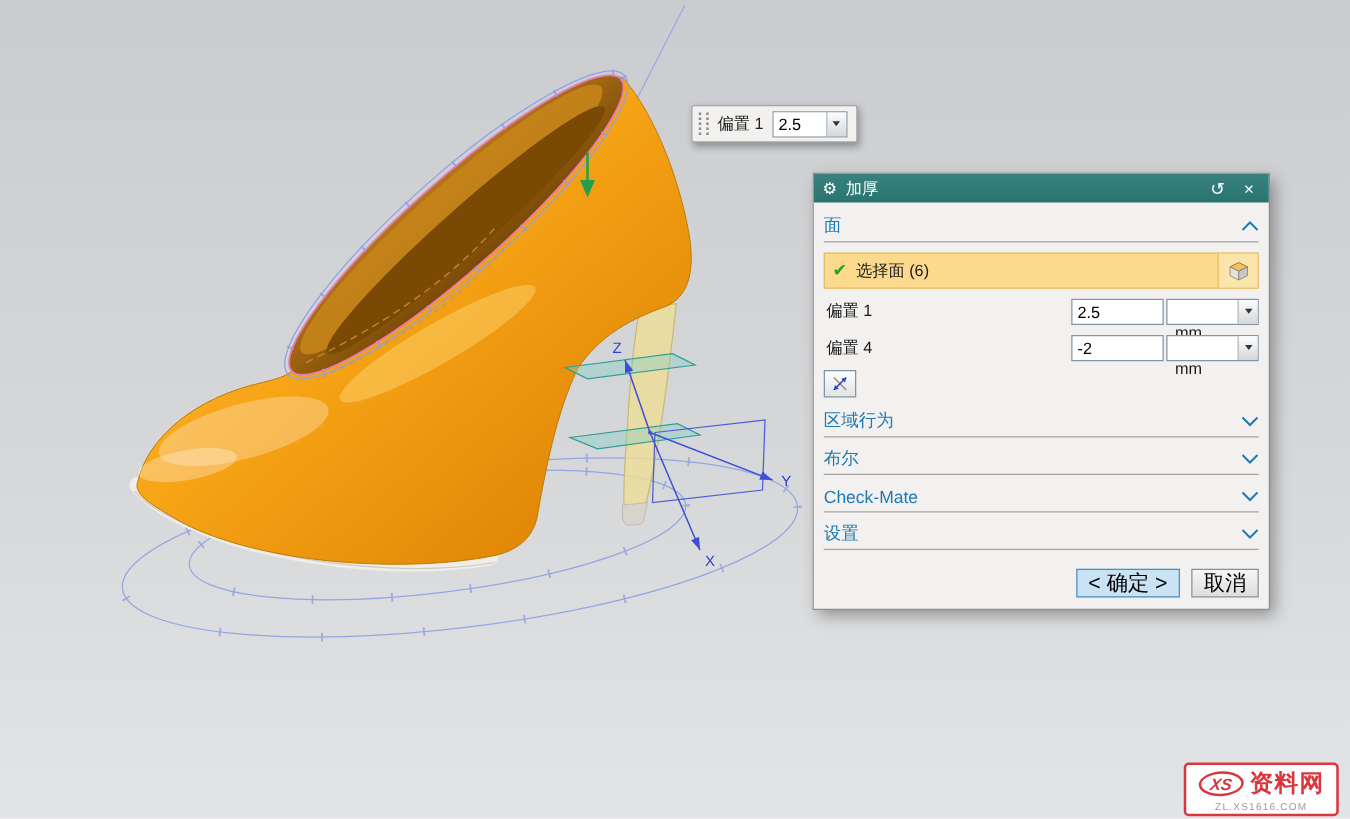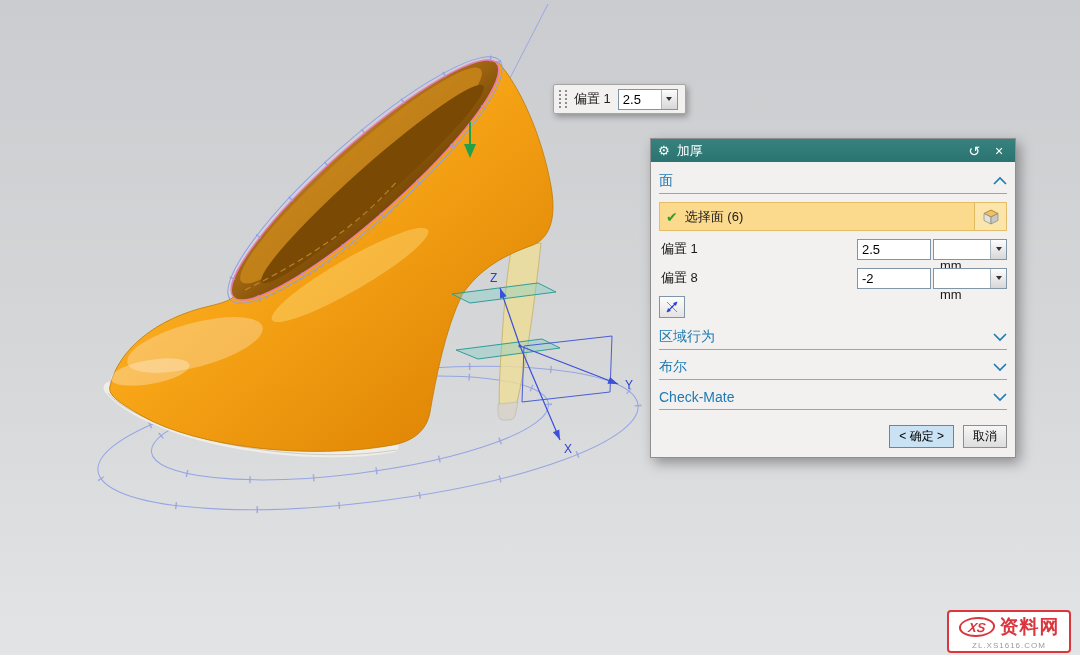--- a/index.html
+++ b/index.html
@@ -72,21 +72,21 @@
   .unit-combo { display:flex; width:74px; height:21px; border:1px solid #8096a8; background:#fff; margin-left:2px; }
   .unit-text { flex:1; padding:2px 0 0 6px; font-size:13px;margin-top:16px; }
   .icon-btn {
     width:26px; height:22px; border:1px solid #8096a8;
     background:linear-gradient(#fdfdfd,#e3e3e3);
     display:flex; align-items:center; justify-content:center; cursor:pointer;
   }
   
   .dlg-buttons { display:flex; justify-content:flex-end; gap:9px; margin-top:15px; }
   .btn {
-    height:23px; padding:0 9px; font-size:12px; display:flex; align-items:center;
+    height:23px; padding:0 9px; font-size:17px; display:flex; align-items:center;
     border:1px solid #8e8e8e; background:linear-gradient(#f6f6f6,#dddddd); cursor:pointer; white-space:nowrap;
   }
   .btn-ok { background:#c9e2f4; border-color:#4a8fc0; }
 
   
   .watermark {
     position:absolute; left:947px; top:610px; width:124px; z-index:30;
     background:#fff; border:2px solid #d9363e; border-radius:4px;
     padding:2px 4px 1px 4px; text-align:center;
   }
@@ -241,21 +241,21 @@
       <input class="val-input" type="text" value="2.5" style="">
       <div class="unit-combo">
         <span class="unit-text">mm</span>
         <div class="combo-arrow-btn">
             <span class="tri-down"></span>
           </div>
       </div>
     </div>
 
     <div class="param-row">
-      <span class="param-label">偏置 8</span>
+      <span class="param-label">偏置 4</span>
       <input class="val-input" type="text" value="-2" style="">
       <div class="unit-combo">
         <span class="unit-text">mm</span>
         <div class="combo-arrow-btn">
             <span class="tri-down"></span>
           </div>
       </div>
     </div>
 
     <div class="param-row">
@@ -280,20 +280,26 @@
       <svg class="chev" width="14" height="10" viewBox="0 0 14 10">
           <path d="M1 2 L7 8 L13 2" stroke="#1e7ab2" stroke-width="1.6" fill="none"></path>
         </svg>
     </div>
     <div class="sec-head">
       <span class="sec-title">Check-Mate</span>
       <svg class="chev" width="14" height="10" viewBox="0 0 14 10">
           <path d="M1 2 L7 8 L13 2" stroke="#1e7ab2" stroke-width="1.6" fill="none"></path>
         </svg>
     </div>
+    <div class="sec-head">
+      <span class="sec-title">设置</span>
+      <svg class="chev" width="14" height="10" viewBox="0 0 14 10">
+          <path d="M1 2 L7 8 L13 2" stroke="#1e7ab2" stroke-width="1.6" fill="none"></path>
+        </svg>
+    </div>
 
     <div class="dlg-buttons">
       <button class="btn btn-ok">&lt; 确定 &gt;</button>
       <button class="btn">取消</button>
     </div>
   </div>
 </div>
 
 <div class="watermark">
   <div class="wm-row">

